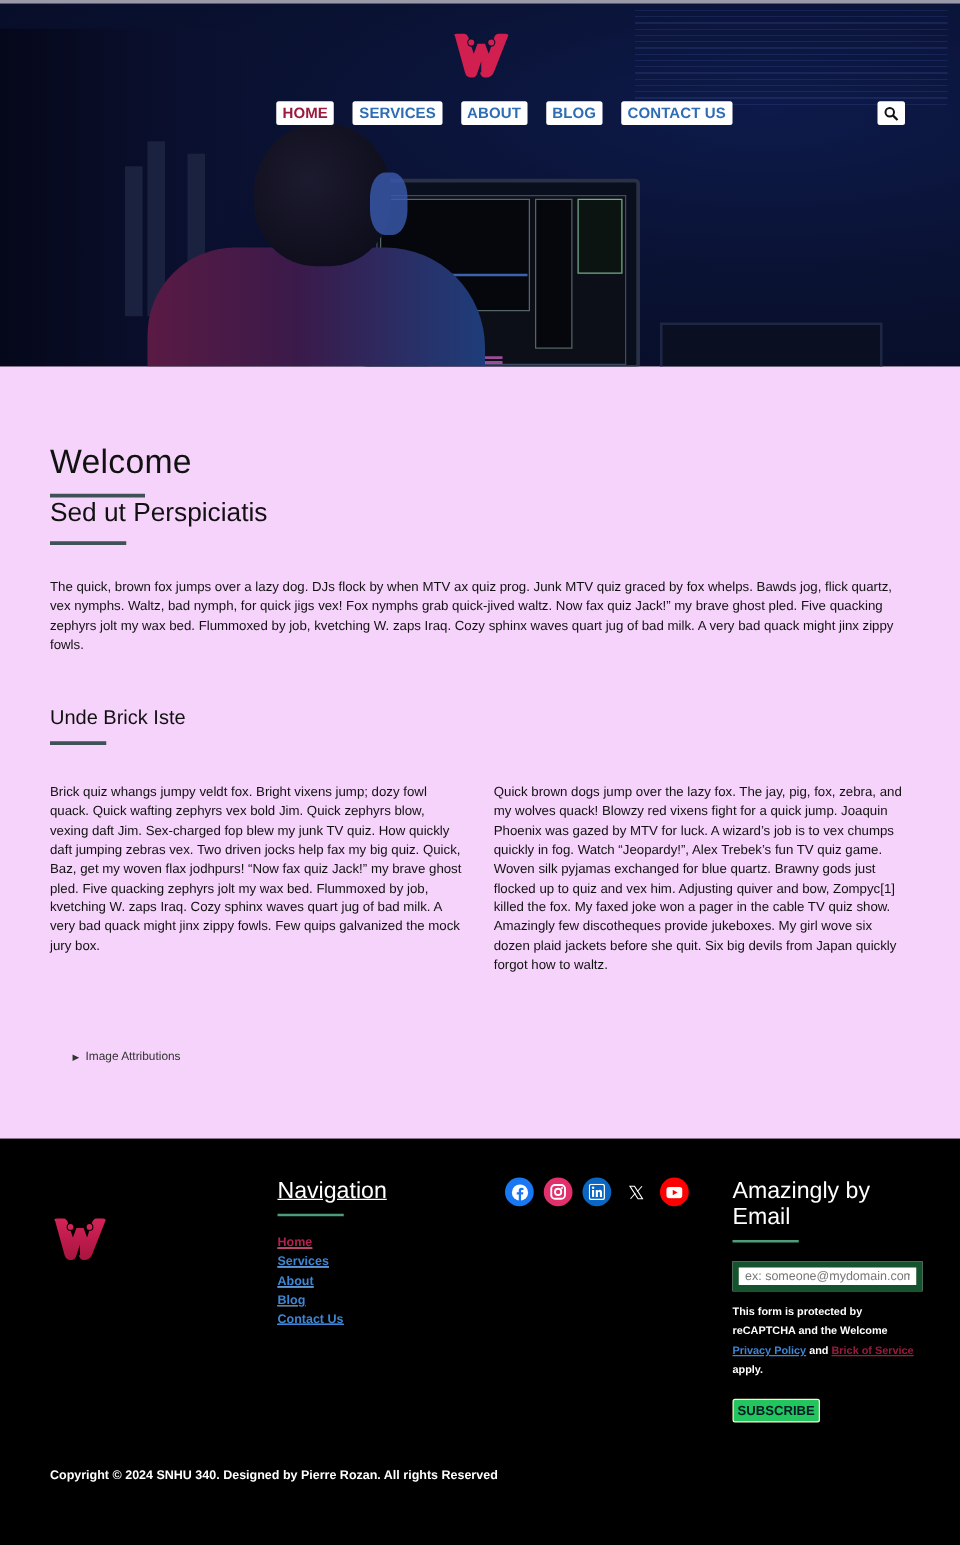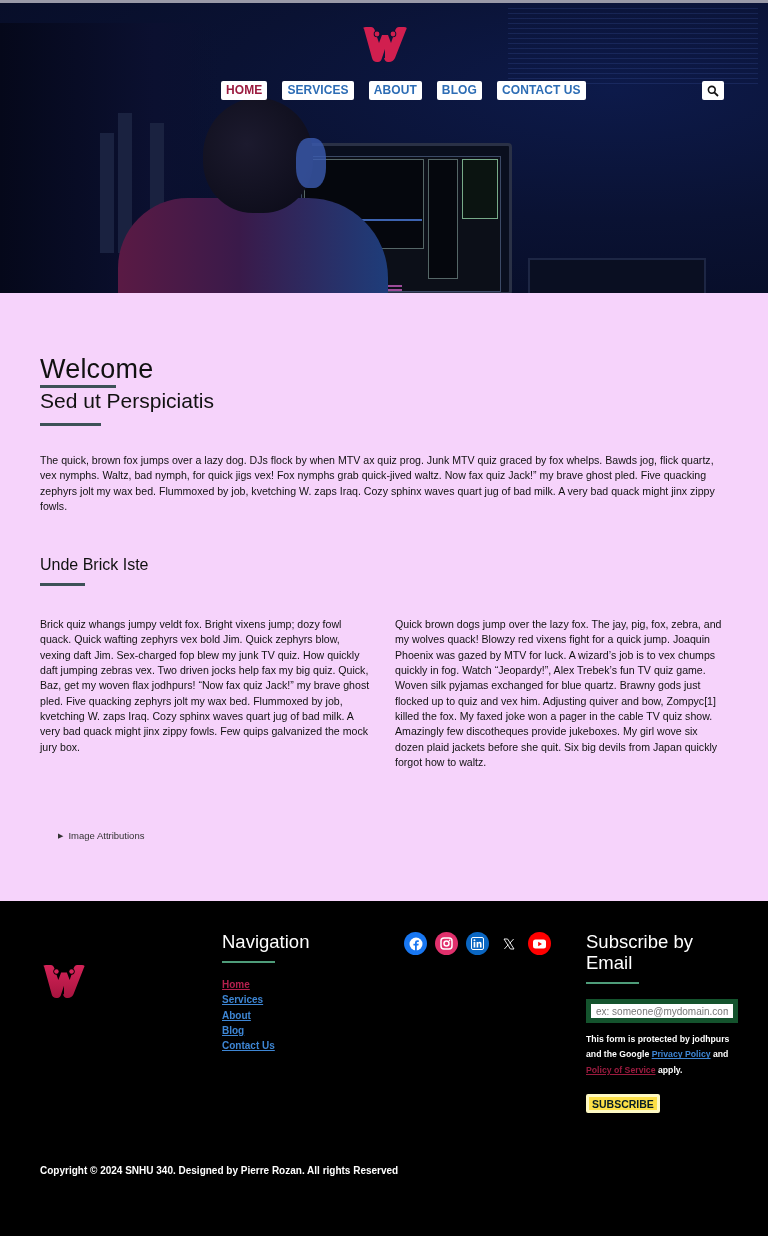--- a/index.html
+++ b/index.html
@@ -44,55 +44,55 @@
   .nav a {
     display: block; background: #fff; border-radius: 2px; padding: 0 5px;
     height: 19px; line-height: 19px; font-size: 12px; font-weight: 700;
     color: #2d6db5; text-decoration: none; letter-spacing: 0.1px;
   }
   .nav a.active { color: #9b1b3f; }
   .search-btn { position: absolute; left: 702px; top: 78px; width: 22px; height: 19px; background: #fff; border-radius: 2px;
     display: flex; align-items: center; justify-content: center; }
 
   .main { background: #f6d3fb; padding: 60px 40px 60px; }
-  .main h1 { font-size: 27px; font-weight: 400; color: #111; letter-spacing: 0.2px; line-height: 32px; }
+  .main h1 { font-size: 27px; font-weight: 400; color: #111; letter-spacing: 0.2px; margin-bottom: 10px; line-height: 32px; }
   .main h2 { font-size: 21px; font-weight: 400; color: #111; margin-bottom: 9px; line-height: 26px; }
   .main h3 { font-size: 16px; font-weight: 400; color: #111; margin-bottom: 8px; line-height: 20px; }
   .rule { height: 3px; background: #3d5157; }
   .rule.w76 { width: 76px; }
   .rule.w61 { width: 61px; }
   .rule.w45 { width: 45px; }
   .main p { font-size: 10.6px; line-height: 15.3px; color: #111; }
   .sec1 { }
   .sec1 p { margin-top: 27px; }
   .sec2 { margin-top: 41px; }
   .cols { display: flex; gap: 22px; margin-top: 31px; justify-content: flex-end; }
   .cols p { flex: 1; }
   .attrib { margin-top: 60px; font-size: 9.5px; color: #333; display: flex; align-items: center; gap: 5px; padding-left: 18px; }
   .attrib .tri { font-size: 7px; }
 
   .footer { background: #000; color: #fff; padding: 30px 40px 20px; position: relative; height: 306px; }
   .footer .flogo { position: absolute; left: 40px; top: 62px; width: 48px; height: 36px; }
-  .footer .navcol { position: absolute; left: 222px; top: 30px; }
+  .footer .navcol { position: absolute; left: 222px; top: 30px; text-decoration: underline; }
   .footer .navcol h4 { font-size: 18.5px; font-weight: 400; margin-bottom: 8px; }
   .footer .grule { height: 2px; width: 53px; background: #4e9c79; margin-bottom: 14px; }
   .footer .navcol a { display: block; font-size: 10px; font-weight: 700; color: #3e86d4; text-decoration: underline; line-height: 15.3px; }
   .footer .navcol a.active { color: #b3204d; }
   .social { position: absolute; left: 404px; top: 961px; display: flex; gap: 8px; }
   .footer .social { top: 31px; }
   .social .ic { width: 23px; height: 23px; border-radius: 50%; display: flex; align-items: center; justify-content: center; }
   .subcol { position: absolute; left: 586px; top: 30px; width: 152px; }
   .subcol h4 { font-size: 18.5px; font-weight: 400; line-height: 21px; margin-bottom: 9px; }
   .subcol .grule { width: 53px; margin-bottom: 15px; }
   .subcol input { width: 152px; height: 24px; border: 5px solid #14532d; padding: 0 5px; font-size: 10px; font-family: "Liberation Sans", sans-serif; color: #444; background: #fff; }
   .subcol input::placeholder { color: #777; }
   .subcol .note { font-size: 8.7px; line-height: 15.3px; margin-top: 9px; font-weight: 700; }
   .subcol .note a.priv { color: #3e86d4; text-decoration: underline; }
   .subcol .note a.tos { color: #9b1b3f; text-decoration: underline; }
-  .subcol button { margin-top: 16px; background: #fde047; color: #061c24; border: 3px solid #fef9c3; font-weight: 700; font-size: 10.5px; height: 19px; padding: 0 3px; font-family: "Liberation Sans", sans-serif; border-radius: 2px; }
+  .subcol button { margin-top: 16px; background: #22c55e; color: #061c24; border: 1px solid #fef9c3; font-weight: 700; font-size: 10.5px; height: 19px; padding: 0 3px; font-family: "Liberation Sans", sans-serif; border-radius: 2px; }
   .copyright { position: absolute; left: 40px; top: 264px; font-size: 10px; font-weight: 700; color: #fff; }
 </style>
 </head>
 <body>
 
 <div class="topline"></div>
 
 <header class="hero">
   <div class="code"></div>
   <div class="shelf">
@@ -226,21 +226,21 @@
     </a>
     <a class="ic" href="#" style="background:#ff0000">
       <svg width="13" height="10" viewBox="0 0 13 10">
         <rect x="0" y="0.5" width="13" height="9" rx="2.5" fill="#fff"></rect>
         <path d="M5.2 2.8 L9 5 L5.2 7.2 Z" fill="#ff0000"></path>
       </svg>
     </a>
   </div>
 
   <div class="subcol">
-    <h4>Subscribe by Email</h4>
+    <h4>Amazingly by Email</h4>
     <div class="grule"></div>
     <input type="email" placeholder="ex: someone@mydomain.com" style="">
-    <div class="note"><span>This form is protected by jodhpurs and the Google </span><a href="#" class="priv">Privacy Policy</a><span> and </span><a href="#" class="tos">Policy of Service</a><span> apply.</span></div>
+    <div class="note"><span>This form is protected by reCAPTCHA and the Welcome </span><a href="#" class="priv">Privacy Policy</a><span> and </span><a href="#" class="tos">Brick of Service</a><span> apply.</span></div>
     <button>SUBSCRIBE</button>
   </div>
 
   <div class="copyright">Copyright © 2024 SNHU 340. Designed by Pierre Rozan. All rights Reserved</div>
 </footer>
 
 </body></html>

